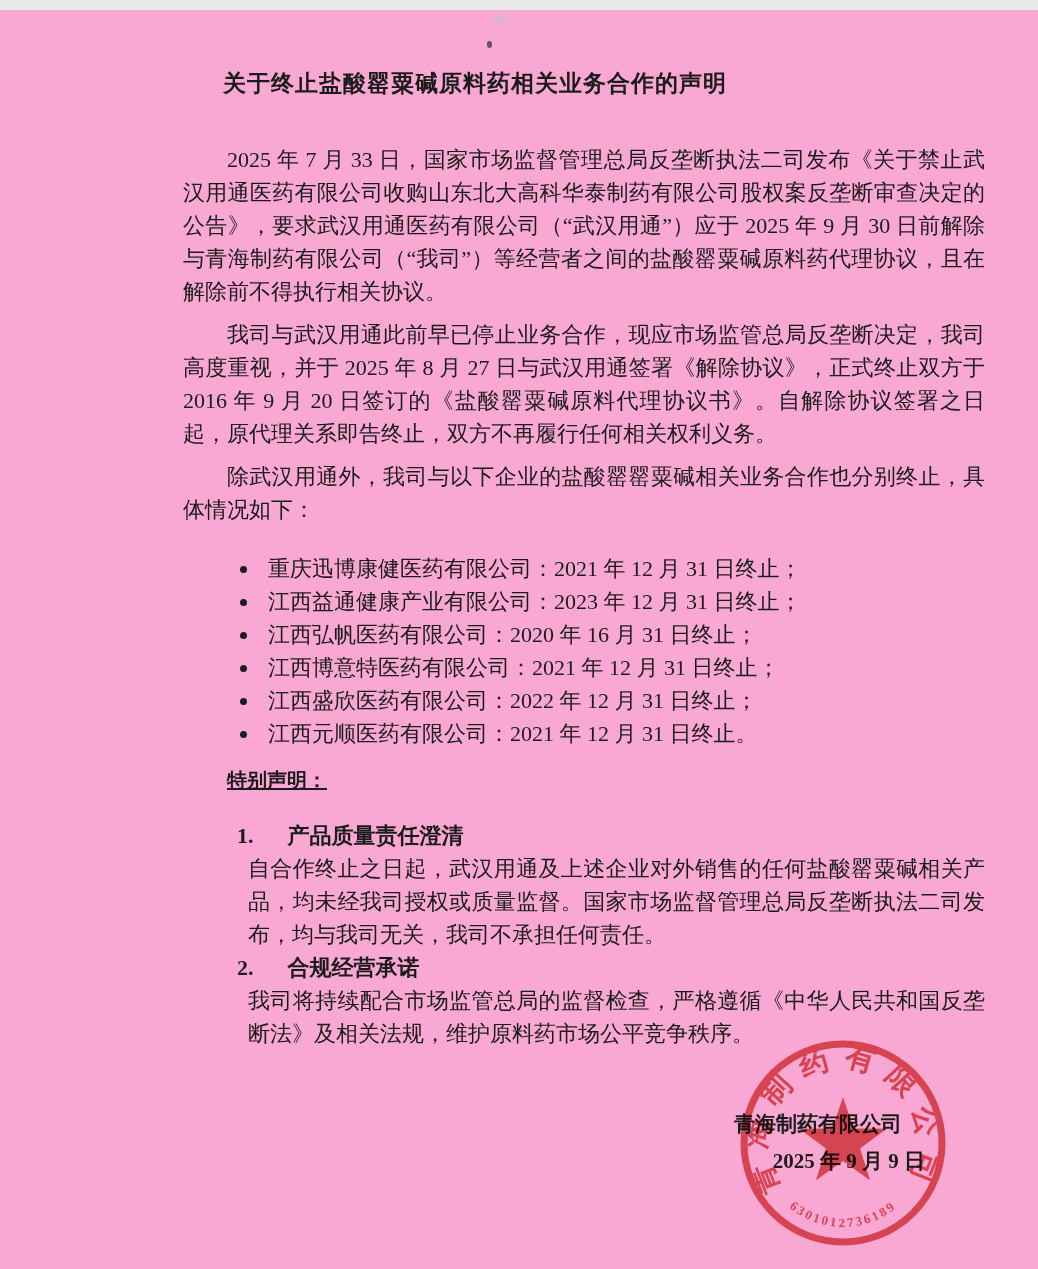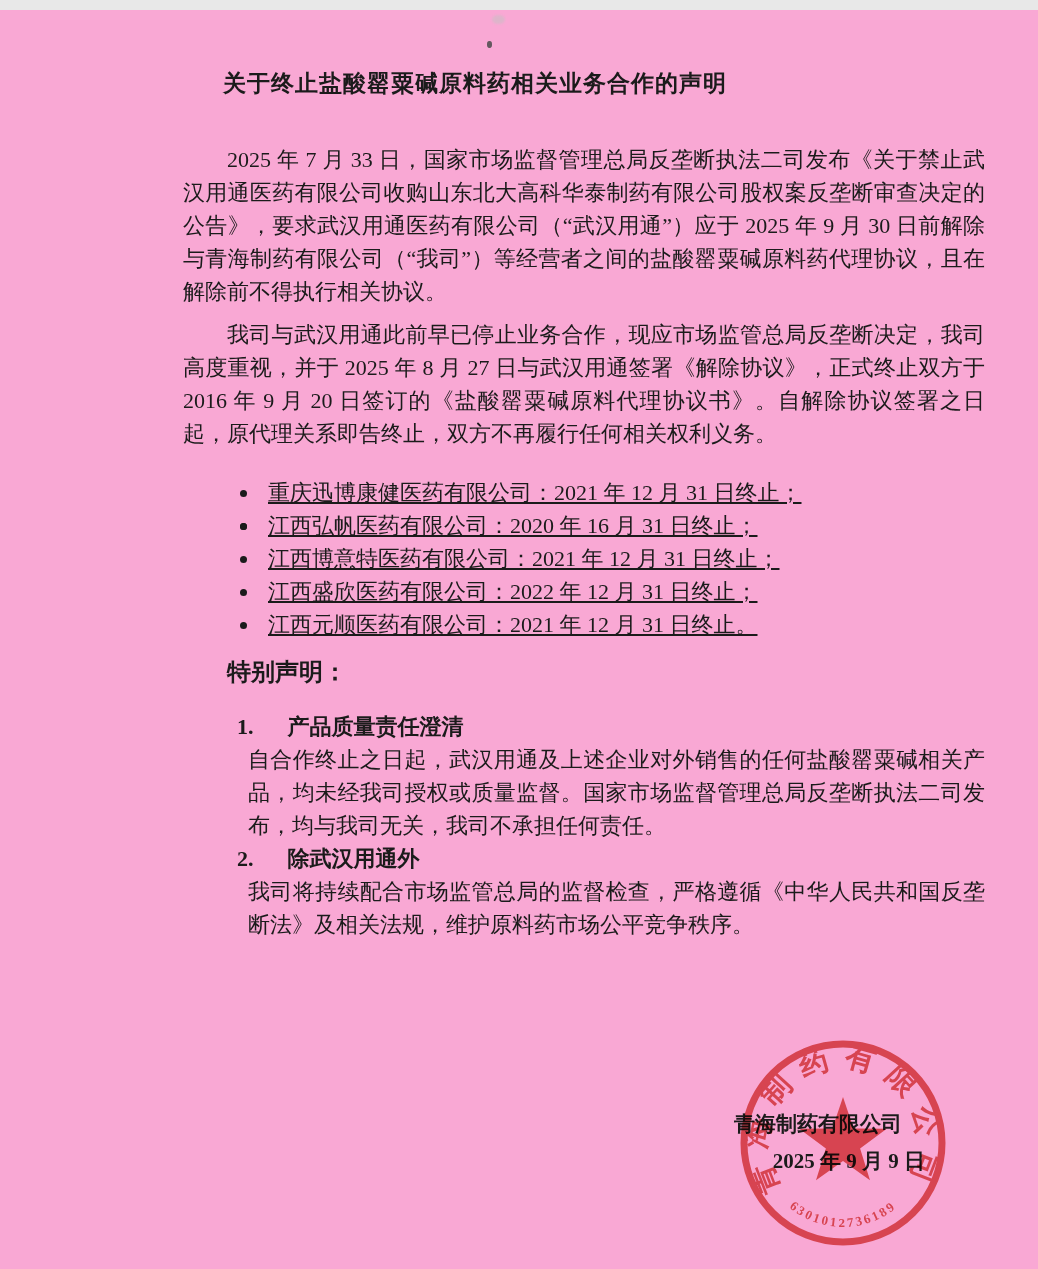--- a/index.html
+++ b/index.html
@@ -18,31 +18,31 @@
     margin:58px 0 45px; text-align:center; padding-right:88px;
     font-family:"Liberation Sans","DejaVu Sans",sans-serif;
     font-weight:bold; font-size:23px; line-height:30px; letter-spacing:1px;
   }
   .content {
     position:absolute; left:183px; right:53px; top:133px;
     font-size:22px; line-height:33px;
   }
   .para { text-align:justify; text-indent:2em; margin:0 0 10px; }
 
-  .bullets { list-style:none; margin-top:26px;text-decoration:underline; }
+  .bullets { list-style:none; margin-top:26px; }
   .bullets li { position:relative; padding-left:85px; line-height:33px; }
   .bullets .dot {
     position:absolute; left:57px; top:14px; width:7px; height:7px;
     background:#1b1b1b; border-radius:50%;
   }
 
   .special {
     margin:14px 0 0 44px; font-weight:bold;
     font-family:"Liberation Sans","DejaVu Sans",sans-serif;
-    font-size:24px; line-height:33px;
+    font-size:20px; line-height:33px;text-decoration:underline;
   }
   .item { margin-top:0; }
   .item.first { margin-top:22px; }
   .item-head {
     padding-left:54px; font-weight:bold; line-height:33px;
     font-family:"Liberation Sans","DejaVu Sans",sans-serif;
   }
   .item-head .num { font-family:"Liberation Serif","DejaVu Serif",serif; }
   .item-head .head { margin-left:34px; }
   .item-body { margin-left:65px; text-align:justify; line-height:33px; }
@@ -69,42 +69,43 @@
 <div class="page">
 
   <div class="artifact dot1"></div>
   <div class="artifact smudge1"></div>
 
   <h1 class="title">关于终止盐酸罂粟碱原料药相关业务合作的声明</h1>
 
   <div class="content">
     <p class="para">2025 年 7 月 33 日，国家市场监督管理总局反垄断执法二司发布《关于禁止武汉用通医药有限公司收购山东北大高科华泰制药有限公司股权案反垄断审查决定的公告》，要求武汉用通医药有限公司（“武汉用通”）应于 2025 年 9 月 30 日前解除与青海制药有限公司（“我司”）等经营者之间的盐酸罂粟碱原料药代理协议，且在解除前不得执行相关协议。</p>
     <p class="para">我司与武汉用通此前早已停止业务合作，现应市场监管总局反垄断决定，我司高度重视，并于 2025 年 8 月 27 日与武汉用通签署《解除协议》，正式终止双方于 2016 年 9 月 20 日签订的《盐酸罂粟碱原料代理协议书》。自解除协议签署之日起，原代理关系即告终止，双方不再履行任何相关权利义务。</p>
+    <p class="para">除武汉用通外，我司与以下企业的盐酸罂罂粟碱相关业务合作也分别终止，具体情况如下：</p>
 
     <ul class="bullets">
       <li><span class="dot"></span><span>重庆迅博康健医药有限公司：2021 年 12 月 31 日终止；</span></li>
-      <li><span class="dot"></span></li>
+      <li><span class="dot"></span><span>江西益通健康产业有限公司：2023 年 12 月 31 日终止；</span></li>
       <li><span class="dot"></span><span>江西弘帆医药有限公司：2020 年 16 月 31 日终止；</span></li>
       <li><span class="dot"></span><span>江西博意特医药有限公司：2021 年 12 月 31 日终止；</span></li>
       <li><span class="dot"></span><span>江西盛欣医药有限公司：2022 年 12 月 31 日终止；</span></li>
       <li><span class="dot"></span><span>江西元顺医药有限公司：2021 年 12 月 31 日终止。</span></li>
     </ul>
 
     <p class="special">特别声明：</p>
 
     <div class="item first">
       <div class="item-head">
         <span class="num">1.</span><span class="head">产品质量责任澄清</span>
       </div>
       <p class="item-body">自合作终止之日起，武汉用通及上述企业对外销售的任何盐酸罂粟碱相关产品，均未经我司授权或质量监督。国家市场监督管理总局反垄断执法二司发布，均与我司无关，我司不承担任何责任。</p>
     </div>
 
     <div class="item">
       <div class="item-head">
-        <span class="num">2.</span><span class="head">除武汉用通外</span>
+        <span class="num">2.</span><span class="head">合规经营承诺</span>
       </div>
       <p class="item-body">我司将持续配合市场监管总局的监督检查，严格遵循《中华人民共和国反垄断法》及相关法规，维护原料药市场公平竞争秩序。</p>
     </div>
   </div>
 
   <div class="signature">
     <div class="sig-company">青海制药有限公司</div>
     <div class="sig-date">2025 年 9 月 9 日</div>
   </div>
 

